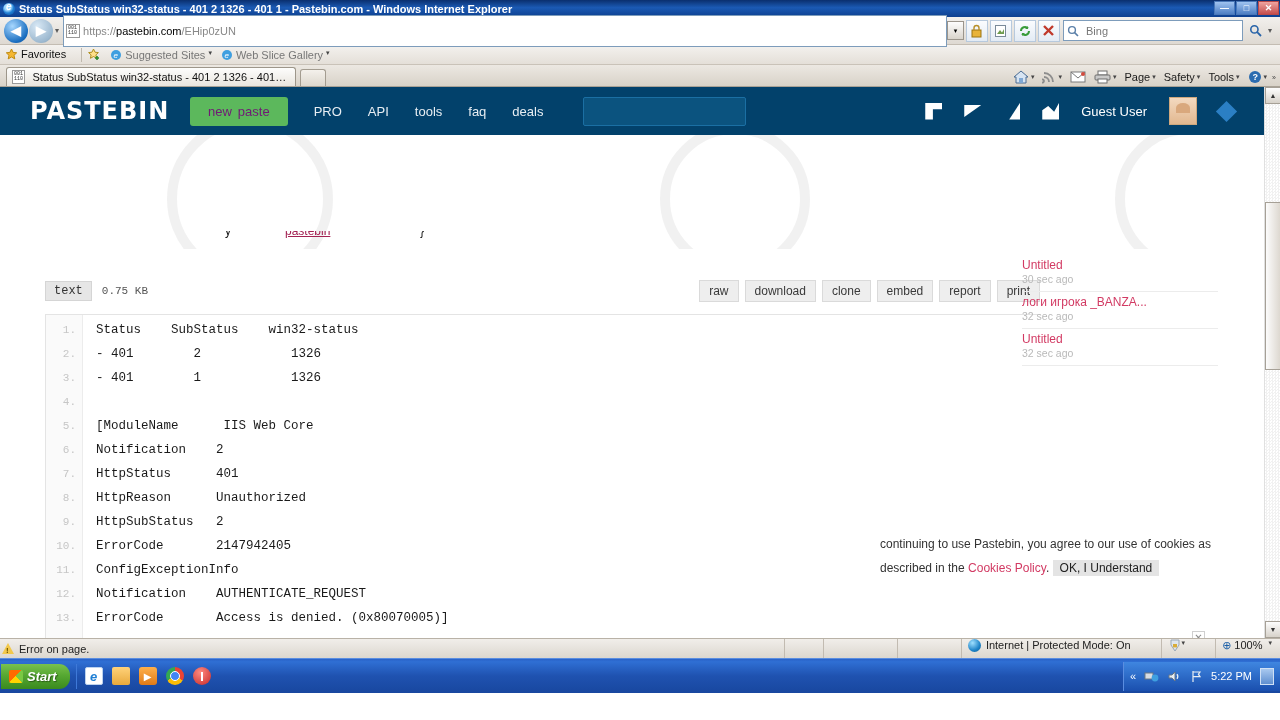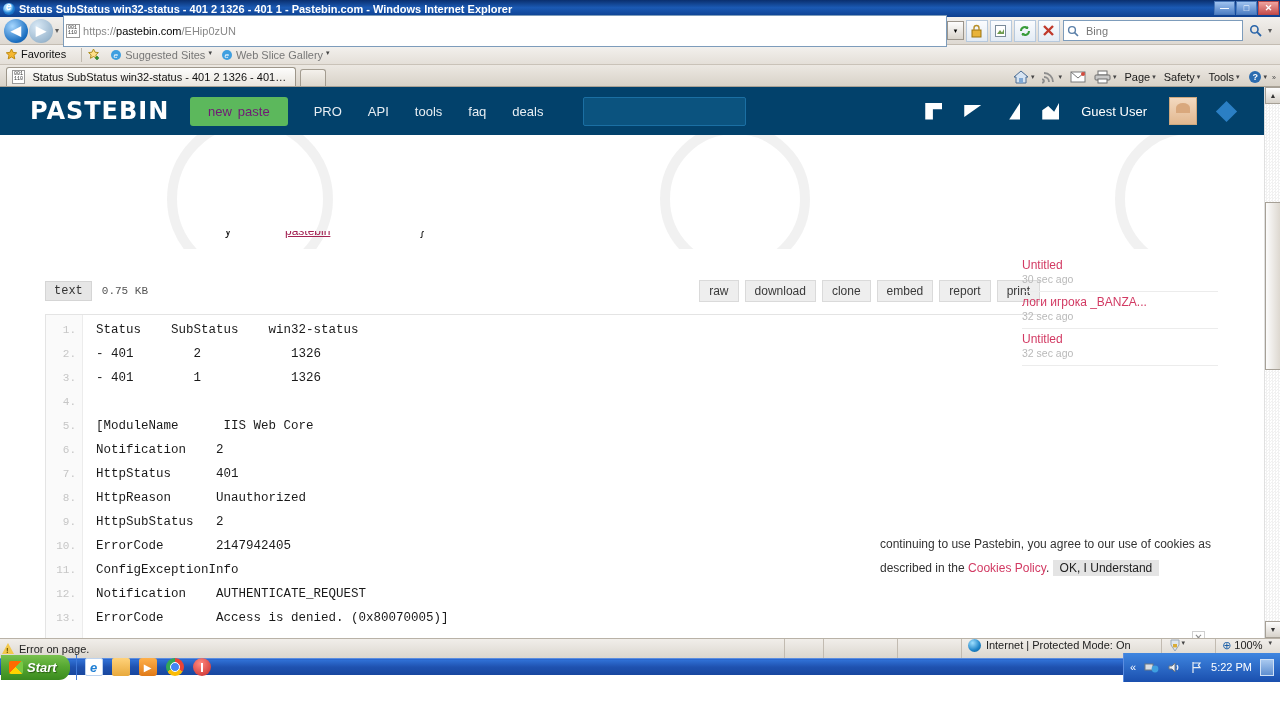--- a/index.html
+++ b/index.html
@@ -146,21 +146,21 @@
     display:flex;align-items:center;font-size:11px;color:#222;padding:0 2px;}
   .st-sec{border-left:1px solid #c2bbb1;height:100%;display:flex;align-items:flex-start;padding:0 6px;margin-left:24px;}
   .warn-tri{width:0;height:0;border-left:6px solid transparent;border-right:6px solid transparent;
     border-bottom:11px solid #f2c84b;position:relative;margin-right:5px;}
   .warn-tri:after{content:"!";position:absolute;left:-2px;top:3px;font-size:8px;color:#6a5200;font-weight:bold;}
   .globe{width:13px;height:13px;border-radius:50%;background:radial-gradient(circle at 35% 30%,#9fe0ff,#1f84c8 60%,#0b5a92);
     margin-right:5px;}
   .zoomglass{color:#1a5fa8;margin-right:3px;}
 
   
-  .taskbar{height:17px;background:linear-gradient(180deg,#2a62c8 0%,#2f6fd4 8%,#1f52b0 50%,#18479f 100%);
+  .taskbar{height:35px;background:linear-gradient(180deg,#2a62c8 0%,#2f6fd4 8%,#1f52b0 50%,#18479f 100%);
     display:flex;align-items:center;border-top:1px solid #5a8de0;}
   .start{height:25px;margin:0 6px 0 1px;padding:0 13px 0 8px;color:#fff;font-weight:bold;font-size:13px;
     display:flex;align-items:center;gap:4px;font-style:italic;
     background:linear-gradient(180deg,#79c14e 0%,#56a832 45%,#3a8a1e 100%);
     border-radius:0 11px 11px 0;text-shadow:1px 1px 1px #2a5c14;}
   .start .flag{width:14px;height:13px;background:
      linear-gradient(135deg,#ff6a00 48%,transparent 0),linear-gradient(45deg,#ffd400 50%,#7ac943 0);
      border-radius:2px;}
   .qlaunch{display:flex;align-items:center;gap:9px;padding:0 8px;border-left:1px solid #3f79d8;height:25px;}
   .qi{width:18px;height:18px;display:flex;align-items:center;justify-content:center;font-size:12px;color:#fff;}

